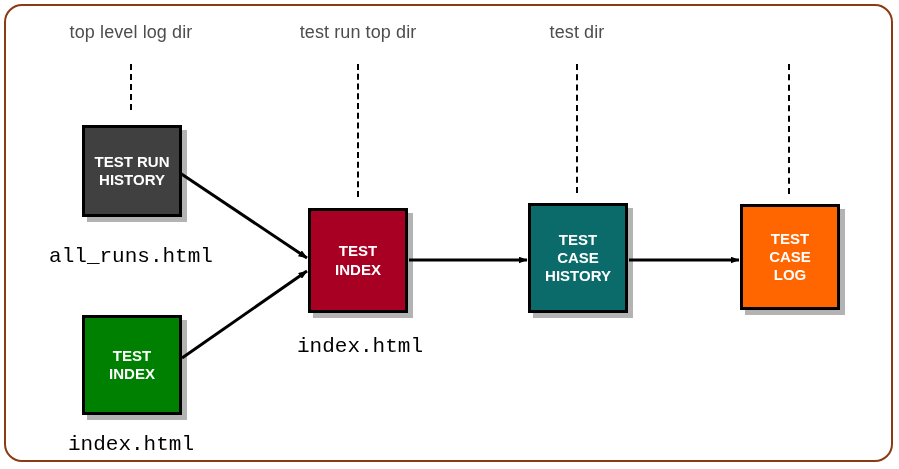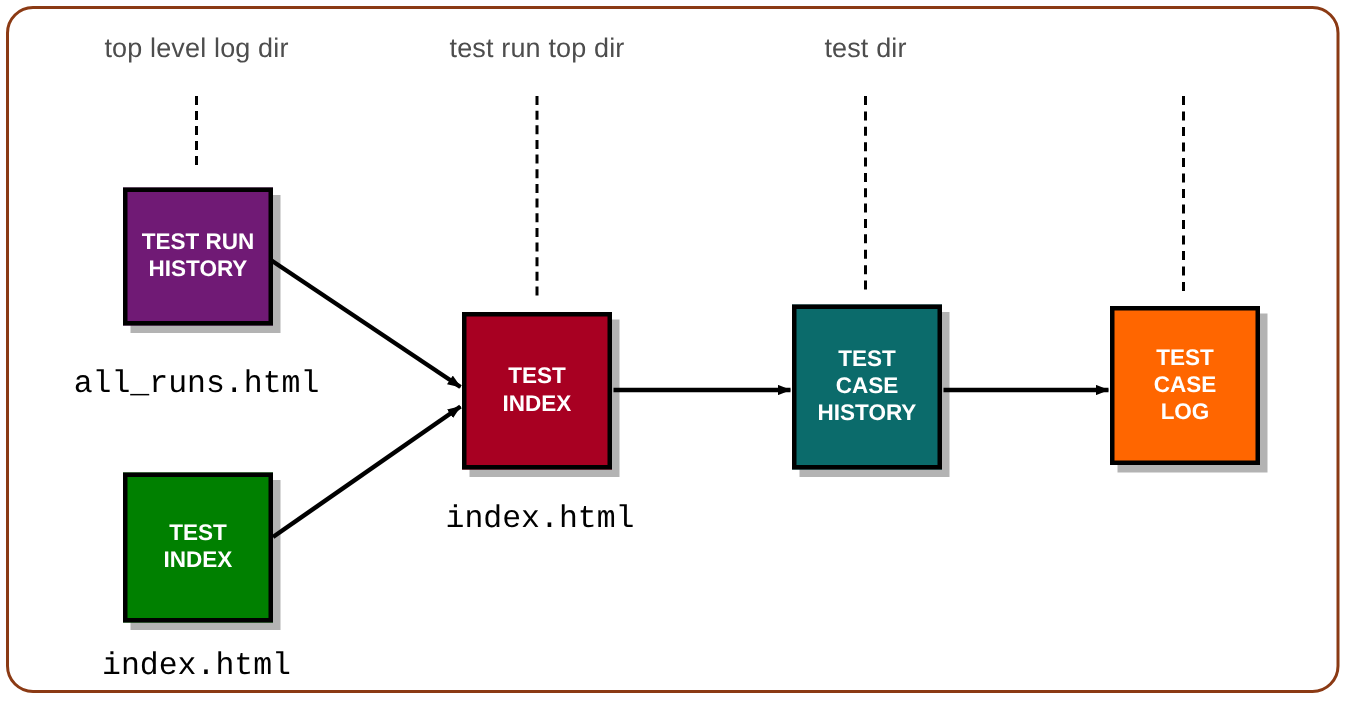--- a/index.html
+++ b/index.html
@@ -121,21 +121,21 @@
 
     <line x1="180" y1="173" x2="307" y2="258" stroke="#000000" stroke-width="3" marker-end="url(#arrowhead)"></line>
 
     <line x1="182" y1="358" x2="307" y2="271" stroke="#000000" stroke-width="3" marker-end="url(#arrowhead)"></line>
 
     <line x1="409" y1="260" x2="527" y2="260" stroke="#000000" stroke-width="3" marker-end="url(#arrowhead)"></line>
 
     <line x1="629" y1="260" x2="739" y2="260" stroke="#000000" stroke-width="3" marker-end="url(#arrowhead)"></line>
   </svg>
 
-  <div class="node" style="left:82px; top:125px; width:100px; height:92px; background:#701a75;">
+  <div class="node" style="left:82px; top:125px; width:100px; height:92px; background:#404040;">
     <span class="node-line">TEST RUN</span>
     <span class="node-line">HISTORY</span>
   </div>
 
   <div class="node" style="left:82px; top:315px; width:100px; height:100px; background:#008000;">
     <span class="node-line">TEST</span>
     <span class="node-line">INDEX</span>
   </div>
 
   <div class="node" style="left:308px; top:208px; width:100px; height:105px; background:#a80022;">

